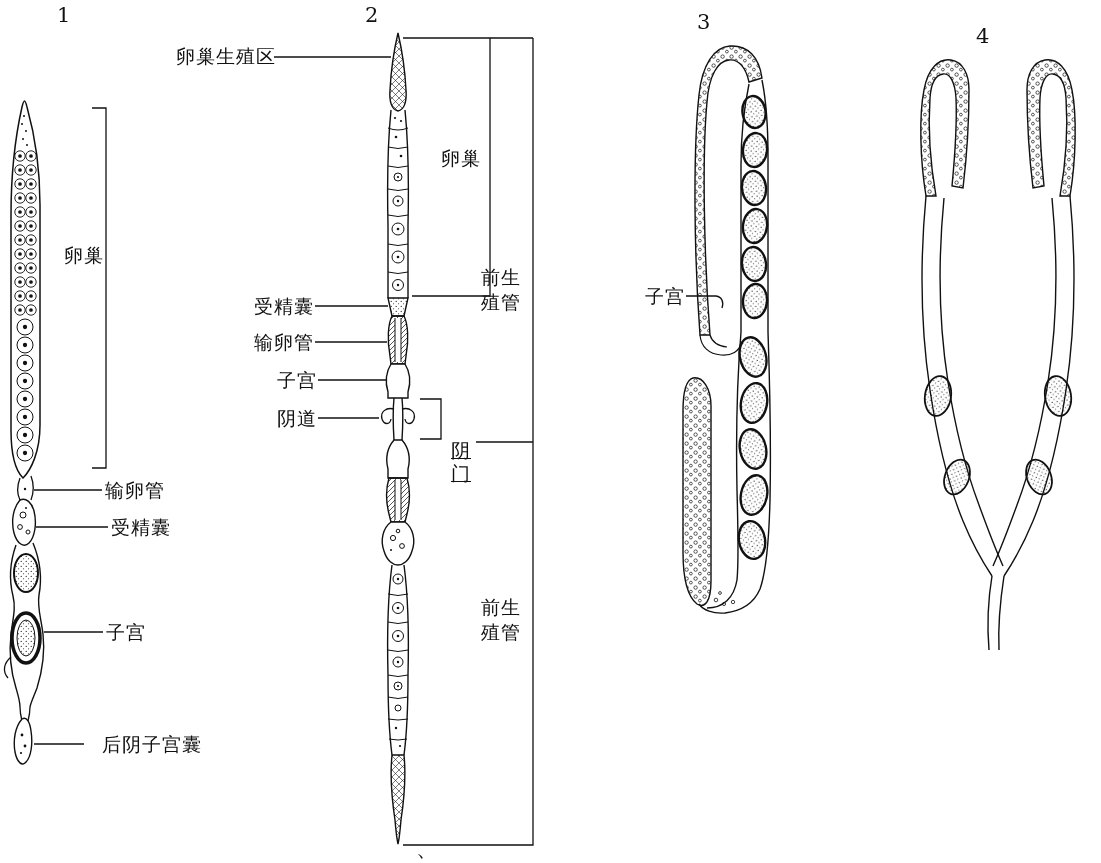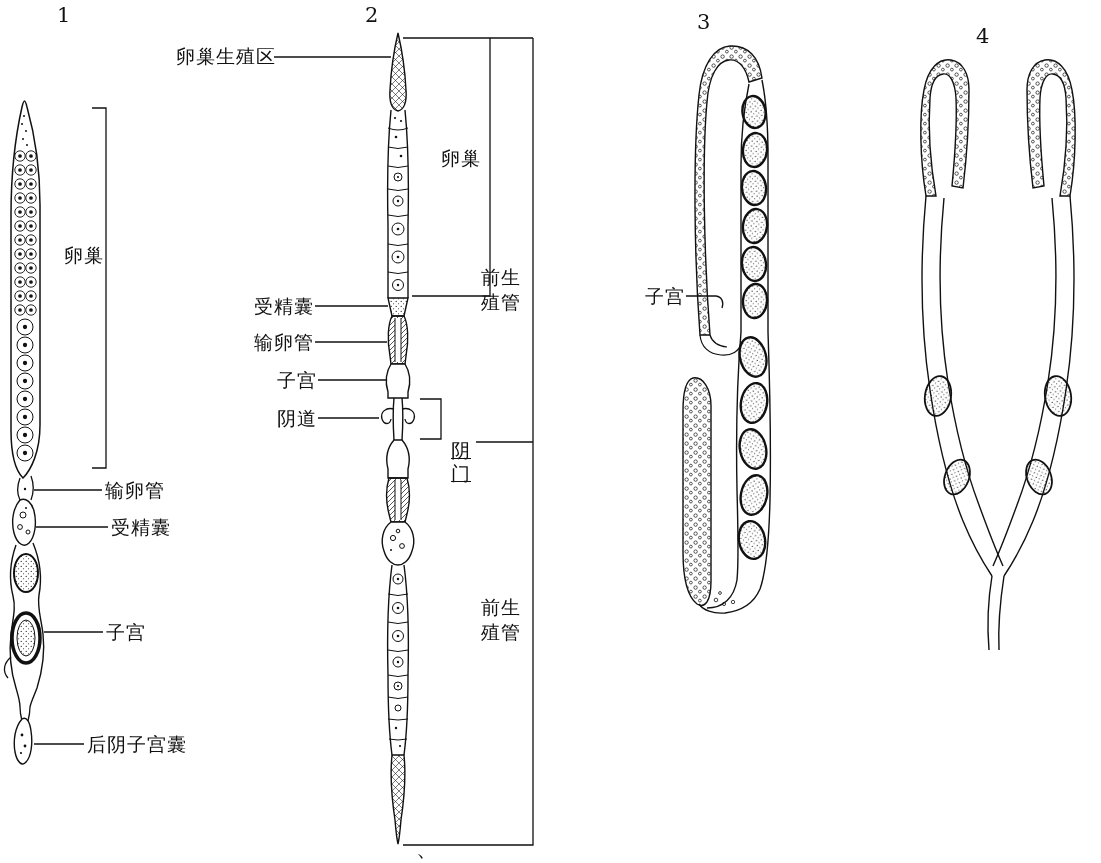--- a/index.html
+++ b/index.html
@@ -293,21 +293,21 @@
         <path d="M1004,576 C1000,602 998,628 999,650"></path>
       </g>
     </g>
   </svg>
 
   <div class="label num" style="left:57px;top:4px">1</div>
   <div class="label" style="left:64px;top:245px">卵巢</div>
   <div class="label" style="left:105px;top:480px">输卵管</div>
   <div class="label" style="left:111px;top:517px">受精囊</div>
   <div class="label" style="left:106px;top:622px">子宫</div>
-  <div class="label" style="left:87px;top:734px">后阴子宫囊</div>
+  <div class="label" style="left:102px;top:734px">后阴子宫囊</div>
 
   <div class="label num" style="left:365px;top:4px">2</div>
   <div class="label" style="left:176px;top:46px">卵巢生殖区</div>
   <div class="label" style="left:254px;top:296px">受精囊</div>
   <div class="label" style="left:254px;top:332px">输卵管</div>
   <div class="label" style="left:277px;top:370px">子宫</div>
   <div class="label" style="left:277px;top:408px">阴道</div>
   <div class="label" style="left:441px;top:148px">卵巢</div>
   <div class="label wrap w2" style="left:481px;top:219px">前生殖管</div>
   <div class="label wrap w1" style="left:451px;top:393px">阴门</div>

